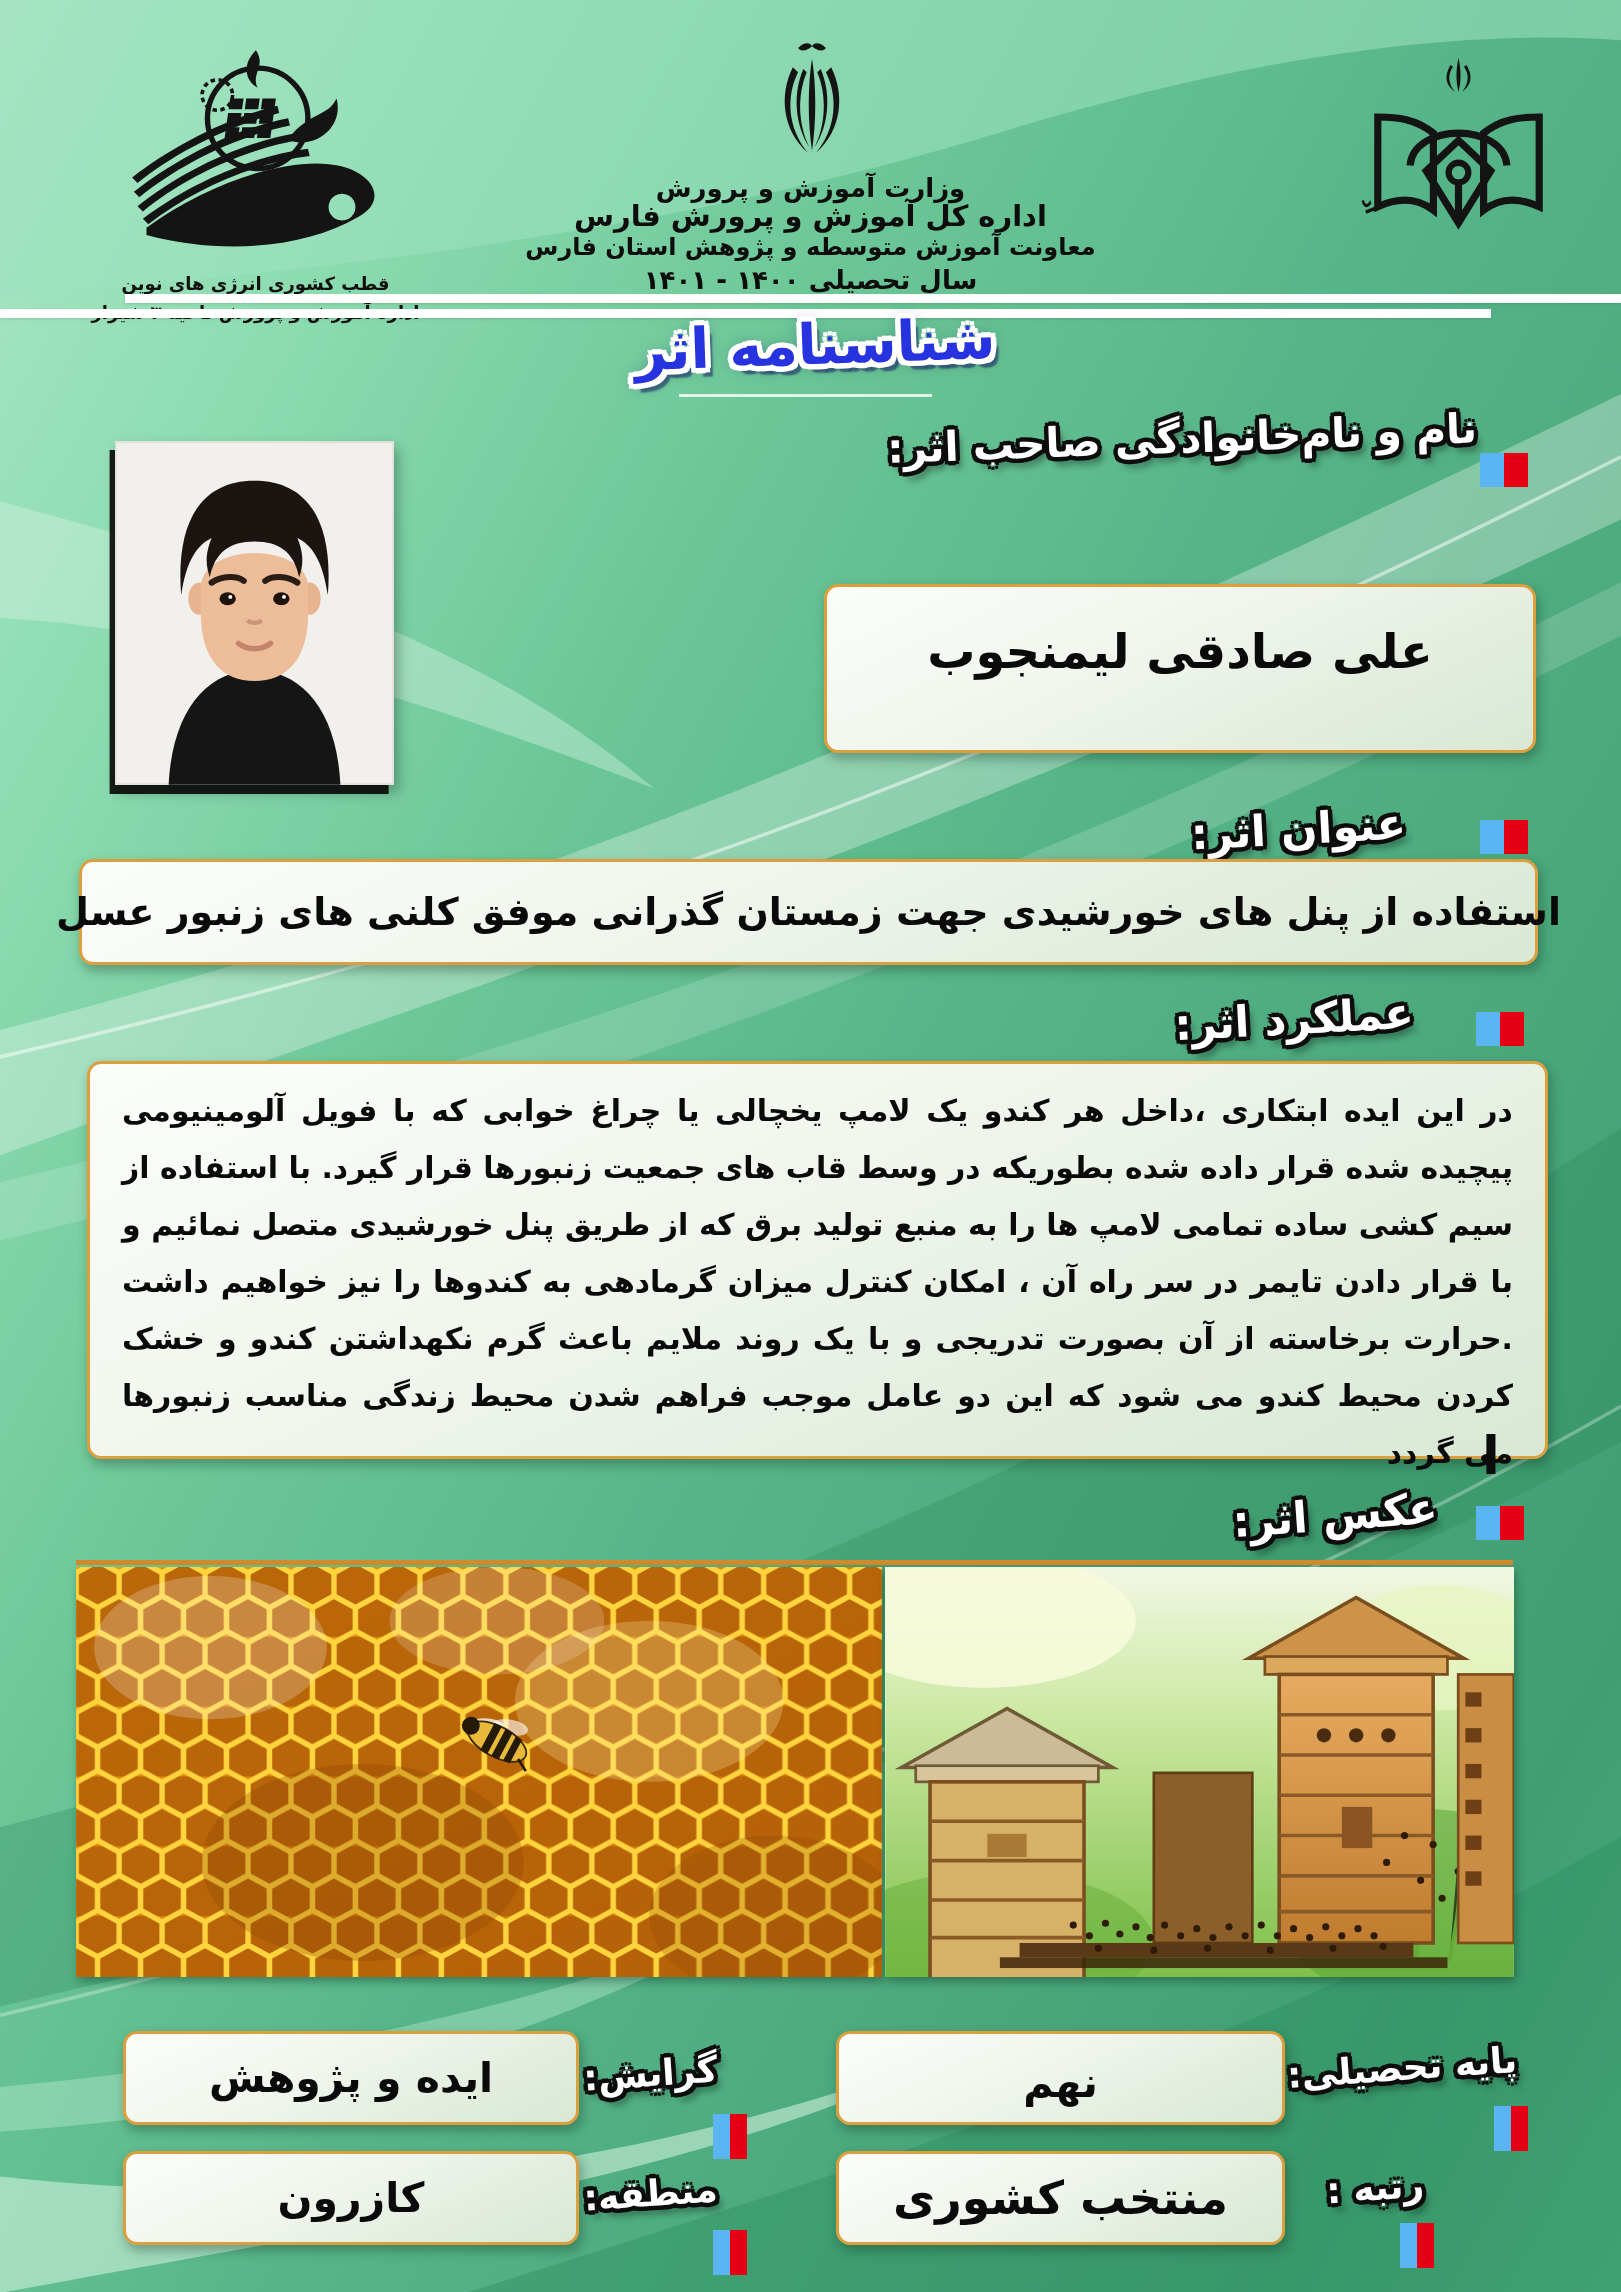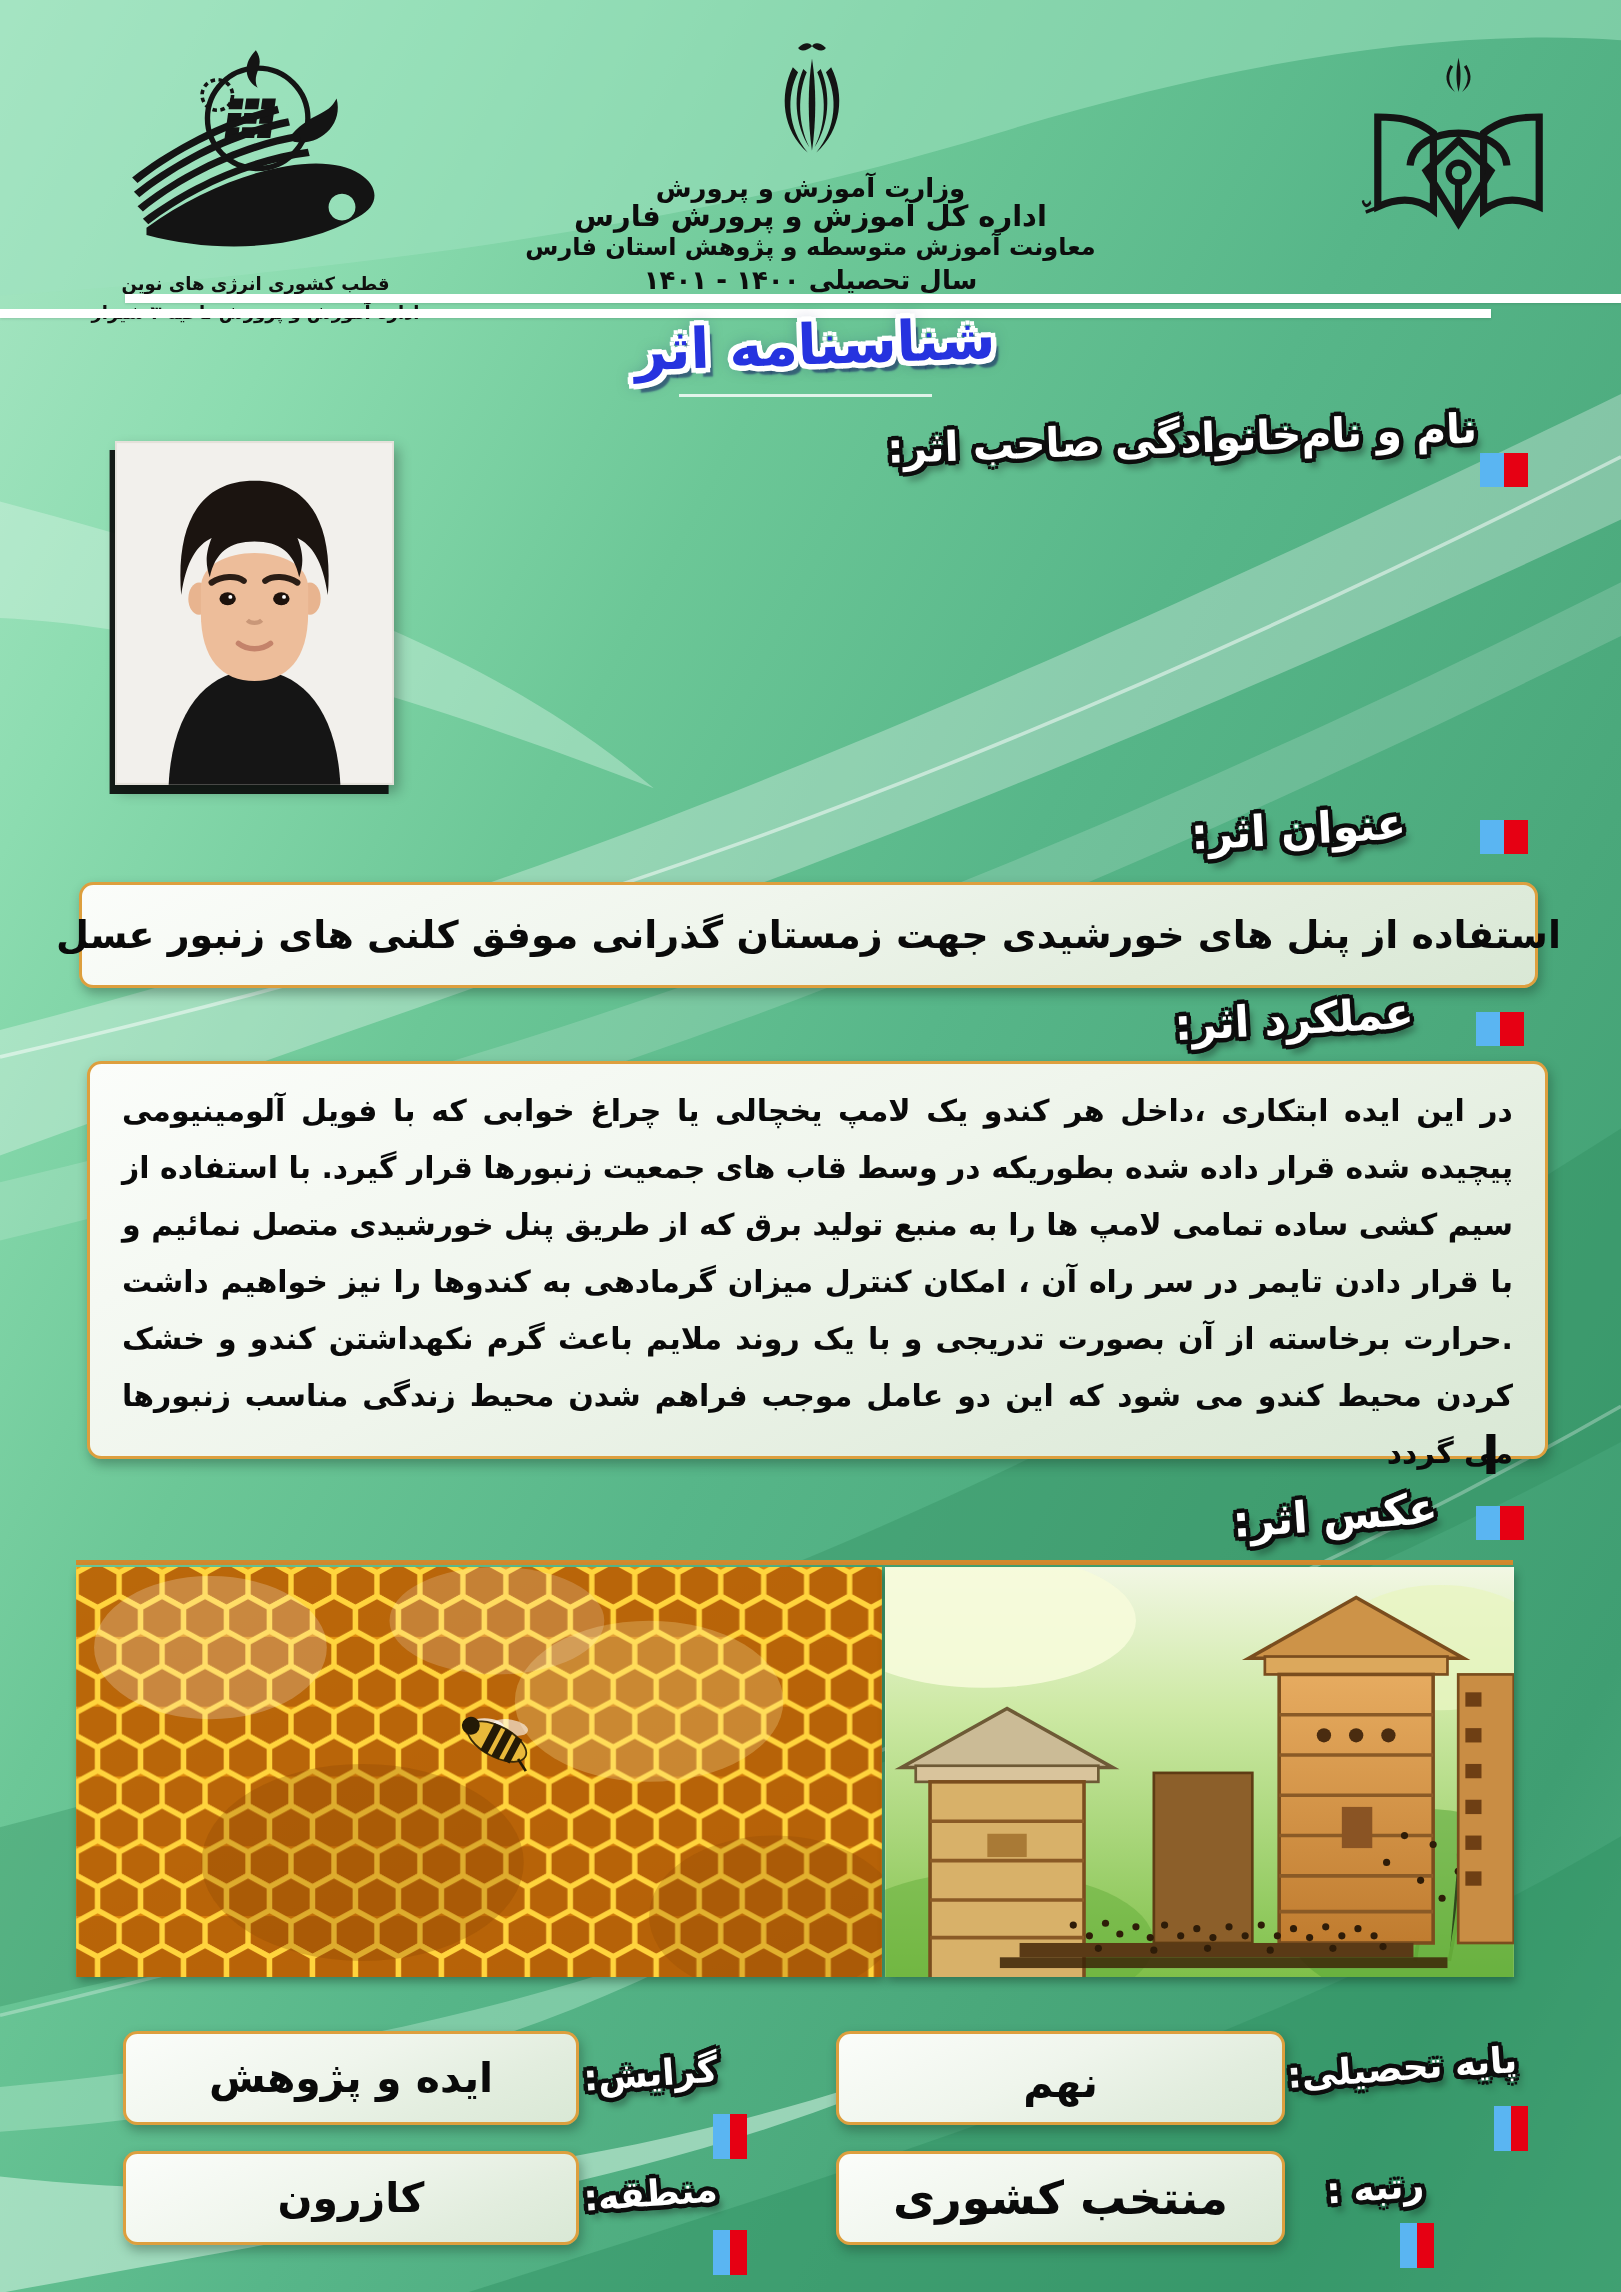--- a/index.html
+++ b/index.html
@@ -144,27 +144,30 @@
     <path d="M54,79 C60,75 68,75 72,78" stroke="#2a1d15" stroke-width="3.4" fill="none" stroke-linecap="round"></path>
     <path d="M102,79 C96,75 88,75 84,78" stroke="#2a1d15" stroke-width="3.4" fill="none" stroke-linecap="round"></path>
     <ellipse cx="63" cy="88" rx="4.6" ry="3.6" fill="#1d120c"></ellipse>
     <ellipse cx="93" cy="88" rx="4.6" ry="3.6" fill="#1d120c"></ellipse>
     <circle cx="64.5" cy="87" r="1.1" fill="#fff"></circle>
     <circle cx="94.5" cy="87" r="1.1" fill="#fff"></circle>
     <path d="M74,100 C76,102 80,102 82,100" stroke="#c99778" stroke-width="2.4" fill="none"></path>
     <path d="M69,113 C74,117 82,117 87,113" stroke="#c4836b" stroke-width="3" fill="none" stroke-linecap="round"></path>
   </svg>
 
+  <div class="abs value-box" style="left:824px;top:584px;width:706px;height:163px;">
+    <span style="font-size:48px;margin-bottom:36px;">علی صادقی لیمنجوب</span>
+  </div>
 
   <div class="abs mark" style="left:1480px;top:820px;">
       <span class="mr"></span>
       <span class="mb"></span>
     </div>
   <div class="abs outlabel" style="left:1124px;top:804px;width:349px;font-size:43px;transform:rotate(-3deg);">عنوان اثر:</div>
-  <div class="abs value-box" style="left:79px;top:882px;width:1453px;height:100px;">
+  <div class="abs value-box" style="left:79px;top:859px;width:1453px;height:100px;">
     <span style="font-size:38px;white-space:nowrap;">استفاده از پنل های خورشیدی جهت زمستان گذرانی موفق کلنی های زنبور عسل</span>
   </div>
 
   <div class="abs mark" style="left:1476px;top:1012px;">
       <span class="mr"></span>
       <span class="mb"></span>
     </div>
   <div class="abs outlabel" style="left:1115px;top:994px;width:358px;font-size:43px;transform:rotate(-3deg);">عملکرد اثر:</div>
   <div class="abs value-box" style="left:87px;top:1061px;width:1455px;height:392px;align-items:flex-start;">
     <div style="font-size:30px;line-height:57px;padding:18px 32px;text-align:justify;text-align-last:right;width:100%;">در این ایده ابتکاری ،داخل هر کندو یک لامپ یخچالی یا چراغ خوابی که با فویل آلومینیومی پیچیده شده قرار داده شده بطوریکه در وسط قاب های جمعیت زنبورها قرار گیرد. با استفاده از سیم کشی ساده تمامی لامپ ها را به منبع تولید برق که از طریق پنل خورشیدی متصل نمائیم و با قرار دادن تایمر در سر راه آن ، امکان کنترل میزان گرمادهی به کندوها را نیز خواهیم داشت .حرارت برخاسته از آن بصورت تدریجی و با یک روند ملایم باعث گرم نکهداشتن کندو و خشک کردن محیط کندو می شود که این دو عامل موجب فراهم شدن محیط زندگی مناسب زنبورها می گردد</div>

